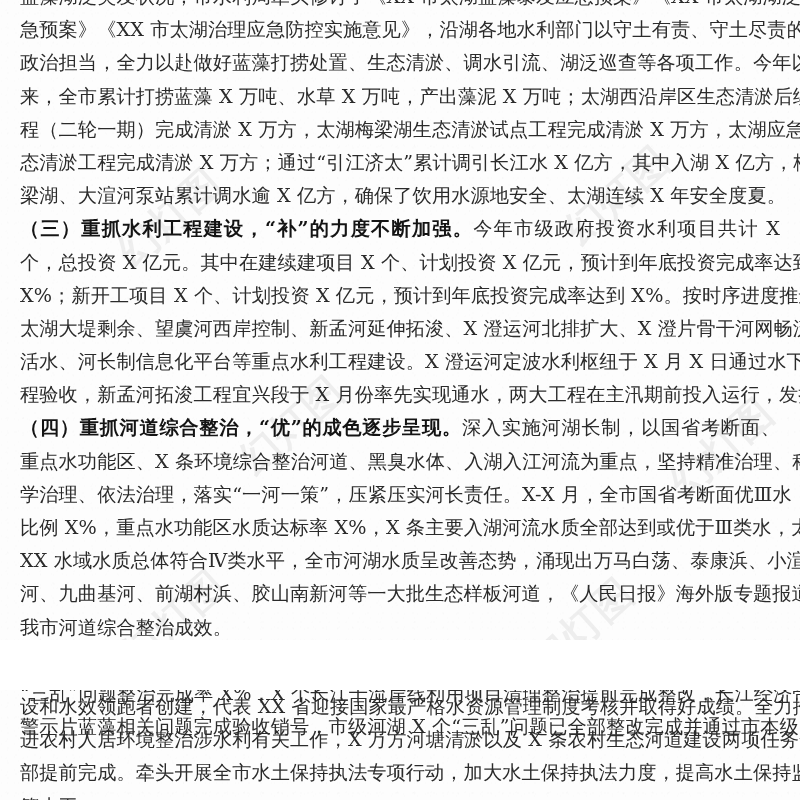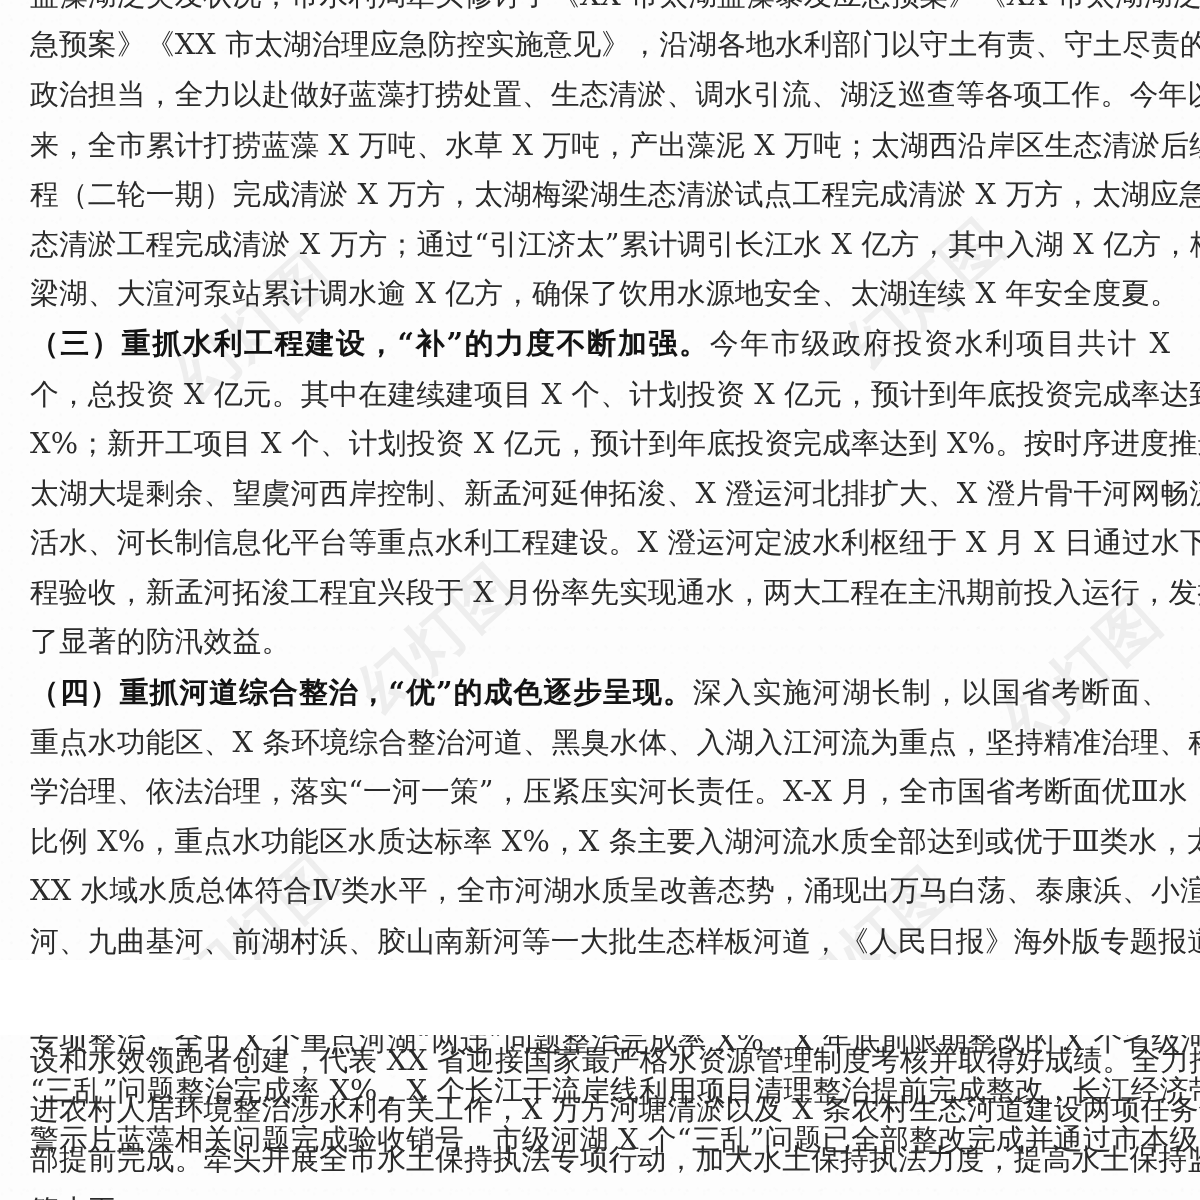--- a/index.html
+++ b/index.html
@@ -178,23 +178,20 @@
       </div>
     <div class="tline">
       <span class="ln">太湖大堤剩余、望虞河西岸控制、新孟河延伸拓浚、X 澄运河北排扩大、X 澄片骨干河网畅流</span>
       </div>
     <div class="tline">
       <span class="ln">活水、河长制信息化平台等重点水利工程建设。X 澄运河定波水利枢纽于 X 月 X 日通过水下工</span>
       </div>
     <div class="tline">
       <span class="ln">程验收，新孟河拓浚工程宜兴段于 X 月份率先实现通水，两大工程在主汛期前投入运行，发挥</span>
       </div>
-    <div class="tline last">
-      <span class="ln">了显著的防汛效益。</span>
-      </div>
 
     <div class="tline">
       <span class="ln"><span class="heading-run">（四）重抓河道综合整治，“优”的成色逐步呈现。</span>深入实施河湖长制，以国省考断面、</span>
       </div>
     <div class="tline">
       <span class="ln">重点水功能区、X 条环境综合整治河道、黑臭水体、入湖入江河流为重点，坚持精准治理、科</span>
       </div>
     <div class="tline">
       <span class="ln">学治理、依法治理，落实“一河一策”，压紧压实河长责任。X-X 月，全市国省考断面优Ⅲ水</span>
       </div>

